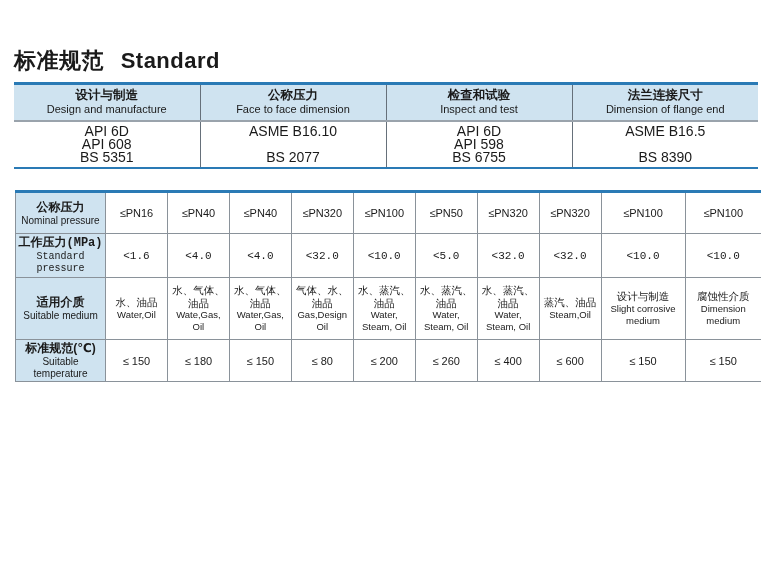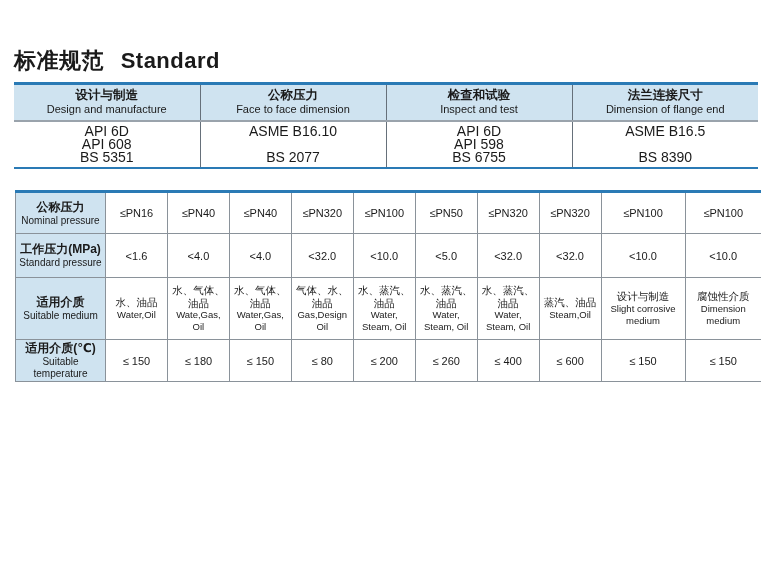--- a/index.html
+++ b/index.html
@@ -54,21 +54,21 @@
     text-align:center;vertical-align:middle;padding:1px 2px;
   }
   .spec-table th{
     background:var(--header-bg);width:90px;font-weight:normal;
   }
   .spec-table tr > *:last-child{border-right:none;}
   .spec-table td{font-size:11px;}
   .spec-table td:nth-child(10){width:84px;}
   .spec-table td:nth-child(11){width:76px;}
   .row-nominal_pressure{height:42px;}
-  .row-working_pressure{height:44px;}
+  .row-working_pressure{height:44px;font-family:Liberation Mono, monospace;}
   .row-suitable_medium{height:62px;}
   .row-suitable_temperature{height:38px;}
   .spec-hdr-zh{font-size:12px;font-weight:bold;line-height:15px;}
   .spec-hdr-en{font-size:10px;line-height:12px;}
   .cell-zh{font-size:10.5px;line-height:12.5px;}
   .cell-en{font-size:9.5px;line-height:12px;}
 </style>
 </head>
 <body>
 
@@ -199,21 +199,21 @@
           <div class="cell-zh">设计与制造</div>
           <div class="cell-en">Slight corrosive medium</div>
         </td>
         <td>
           <div class="cell-zh">腐蚀性介质</div>
           <div class="cell-en">Dimension medium</div>
         </td>
       </tr>
       <tr class="row-suitable_temperature">
         <th>
-          <div class="spec-hdr-zh">适用介质(℃)</div>
+          <div class="spec-hdr-zh">标准规范(℃)</div>
           <div class="spec-hdr-en">Suitable temperature</div>
         </th>
         <td>≤ 150</td>
         <td>≤ 180</td>
         <td>≤ 150</td>
         <td>≤ 80</td>
         <td>≤ 200</td>
         <td>≤ 260</td>
         <td>≤ 400</td>
         <td>≤ 600</td>

